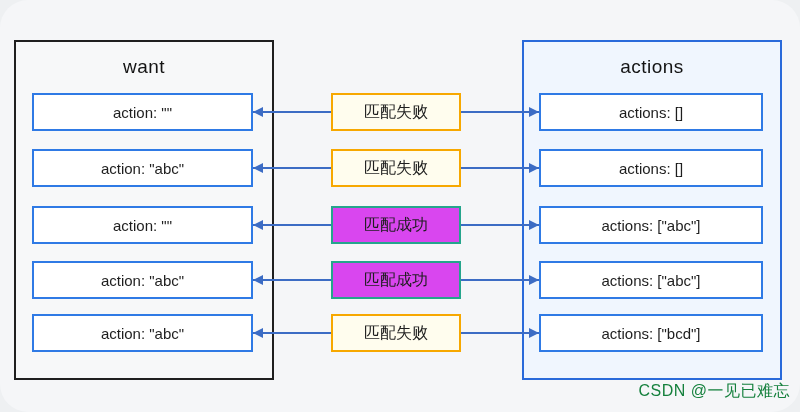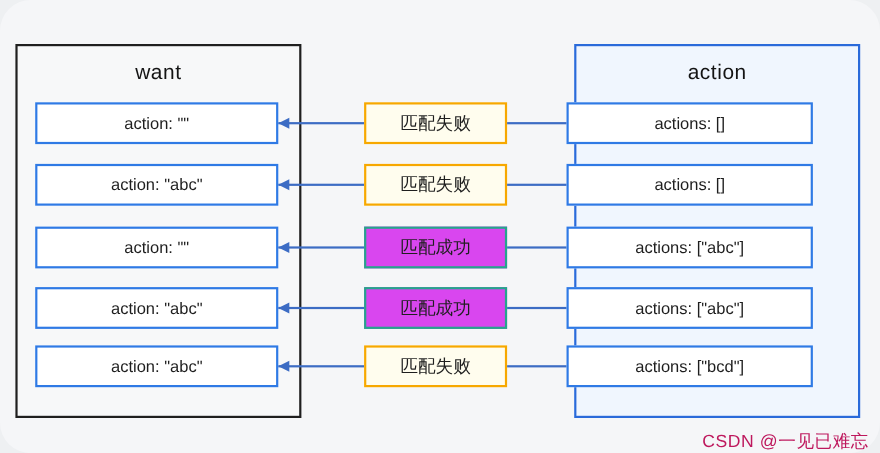--- a/index.html
+++ b/index.html
@@ -55,21 +55,21 @@
     font-size: 15px;
     white-space: nowrap;
   }
   .node.want-node {
     left: 32px;
     width: 221px;
     background: #ffffff;
     border: 2px solid #2f7ae5;
   }
   .node.skills-node {
-    left: 515px;
+    left: 539px;
     width: 224px;
     background: #ffffff;
     border: 2px solid #2f7ae5;
   }
   .node.status-node {
     left: 331px;
     width: 130px;
     font-size: 16px;
     font-family: Liberation Serif, serif;
   }
@@ -115,36 +115,36 @@
     top: -4px;
     width: 0; height: 0;
     border-top: 5px solid transparent;
     border-bottom: 5px solid transparent;
     border-left: 10px solid #3c6cc4;
   }
 
   .watermark {
     position: absolute;
     right: 10px;
-    bottom: 0;
+    bottom: 10px;
     font-size: 16px;
-    color: #be185d;
+    color: #15803d;
     letter-spacing: 0.5px;
   }
 </style>
 </head>
 <body>
 
 <div class="stage">
 
   <div class="panel want">
     <div class="panel-title">want</div>
   </div>
   <div class="panel skills">
-    <div class="panel-title">action</div>
+    <div class="panel-title">actions</div>
   </div>
 
   <div class="row r0">
     <div class="node want-node">action: ""</div>
     <div class="arrow arrow-left"></div>
     <div class="node status-node" data-status="fail">匹配失败</div>
     <div class="arrow arrow-right"></div>
     <div class="node skills-node">actions: []</div>
   </div>
 

